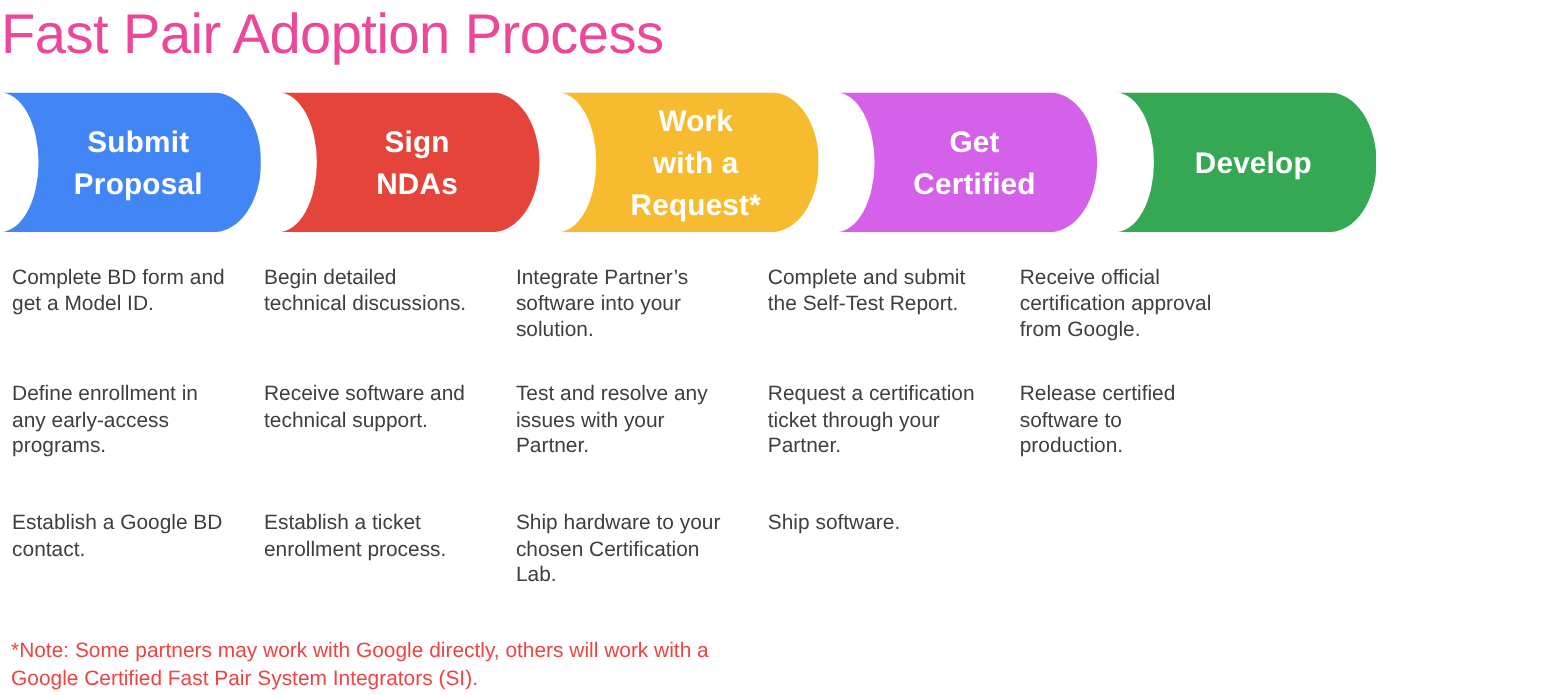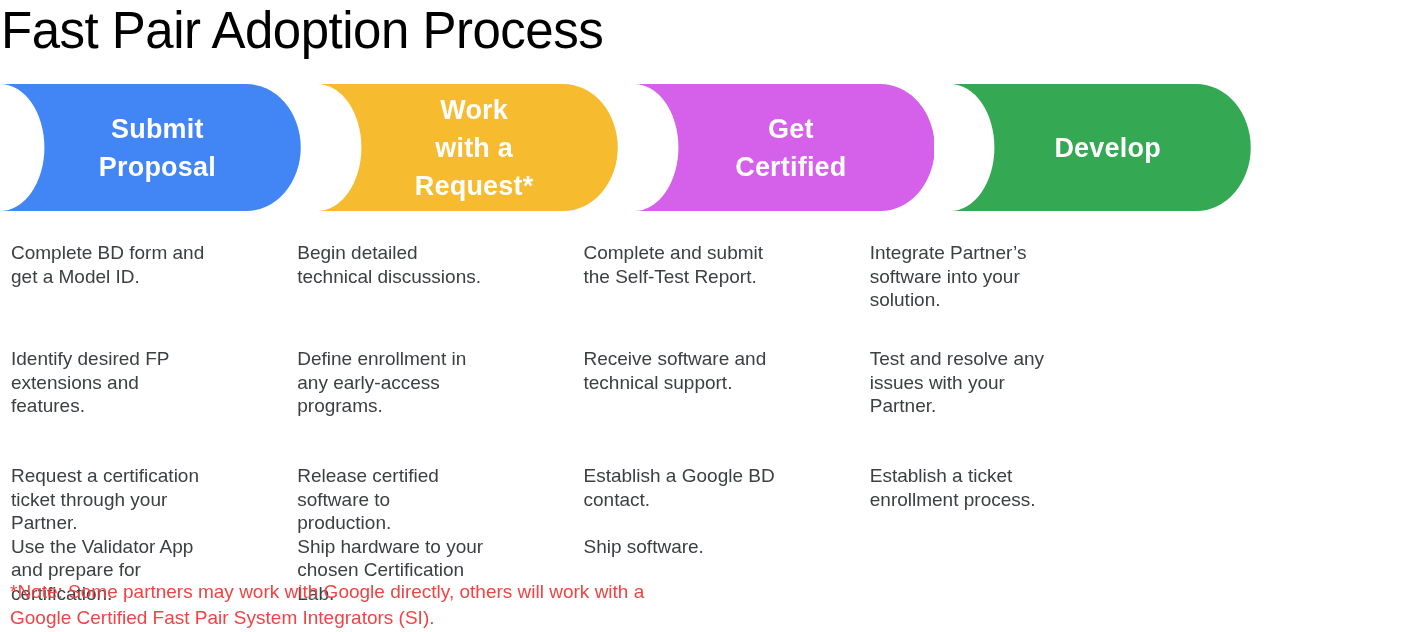--- a/index.html
+++ b/index.html
@@ -14,21 +14,21 @@
   .canvas { position: absolute; inset: 0; }
 
   .page-title {
     position: absolute;
     left: 1px; top: 2px;
     margin: 0;
     font-size: 51px;
     font-weight: 400;
     letter-spacing: -0.5px;
     line-height: 1.12;
-    color: #000000;
+    color: #ec4899;
   }
 
   .stages {
     position: absolute;
     left: 0; top: 84px;
     width: 1251px; height: 127px;
     display: flex;
     gap: 16px;
   }
   .stage {
@@ -54,21 +54,21 @@
     line-height: 38px;
     white-space: pre-line;
     letter-spacing: 0.2px;
   }
 
   .steps-grid {
     position: absolute;
     left: 0; top: 241px;
     width: 1145px;
     display: grid;
-    grid-template-columns: repeat(4, 1fr);
+    grid-template-columns: repeat(5, 1fr);
     grid-template-rows: 106px 117px auto;
   }
   .step-cell {
     padding: 0 6px 0 11px;
     font-size: 19px;
     line-height: 23.5px;
     color: #3c4043;
     white-space: pre-line;
   }
 
@@ -93,20 +93,27 @@
   <div class="stages">
 
     <div class="stage">
       <svg viewBox="0 0 237 127" preserveAspectRatio="none">
         <path d="M 0 0 H 194 A 43 63.5 0 0 1 194 127 H 0 A 35 63.5 0 0 0 0 0 Z" fill="#4285F4"></path>
       </svg>
       <div class="stage-label">Submit
 Proposal</div>
     </div>
 
+    <div class="stage">
+      <svg viewBox="0 0 237 127" preserveAspectRatio="none">
+        <path d="M 0 0 H 194 A 43 63.5 0 0 1 194 127 H 0 A 35 63.5 0 0 0 0 0 Z" fill="#E5443A"></path>
+      </svg>
+      <div class="stage-label">Sign
+NDAs</div>
+    </div>
 
     <div class="stage">
       <svg viewBox="0 0 237 127" preserveAspectRatio="none">
         <path d="M 0 0 H 194 A 43 63.5 0 0 1 194 127 H 0 A 35 63.5 0 0 0 0 0 Z" fill="#F6BB2E"></path>
       </svg>
       <div class="stage-label">Work
 with a
 Request*</div>
     </div>
 
@@ -126,51 +133,48 @@
     </div>
 
 
   </div>
 
   <div class="steps-grid">
     <div class="step-cell">Complete BD form and
 get a Model ID.</div>
     <div class="step-cell">Begin detailed
 technical discussions.</div>
-    <div class="step-cell">Complete and submit
-the Self-Test Report.</div>
     <div class="step-cell">Integrate Partner’s
 software into your
 solution.</div>
+    <div class="step-cell">Complete and submit
+the Self-Test Report.</div>
+    <div class="step-cell">Receive official
+certification approval
+from Google.</div>
 
-    <div class="step-cell">Identify desired FP
-extensions and
-features.</div>
     <div class="step-cell">Define enrollment in
 any early-access
 programs.</div>
     <div class="step-cell">Receive software and
 technical support.</div>
     <div class="step-cell">Test and resolve any
 issues with your
 Partner.</div>
     <div class="step-cell">Request a certification
 ticket through your
 Partner.</div>
     <div class="step-cell">Release certified
 software to
 production.</div>
 
     <div class="step-cell">Establish a Google BD
 contact.</div>
     <div class="step-cell">Establish a ticket
 enrollment process.</div>
-    <div class="step-cell">Use the Validator App
-and prepare for
-certification.</div>
     <div class="step-cell">Ship hardware to your
 chosen Certification
 Lab.</div>
     <div class="step-cell">Ship software.</div>
   </div>
 
   <p class="footnote">*Note: Some partners may work with Google directly, others will work with a
 Google Certified Fast Pair System Integrators (SI).</p>
 
 </div>

